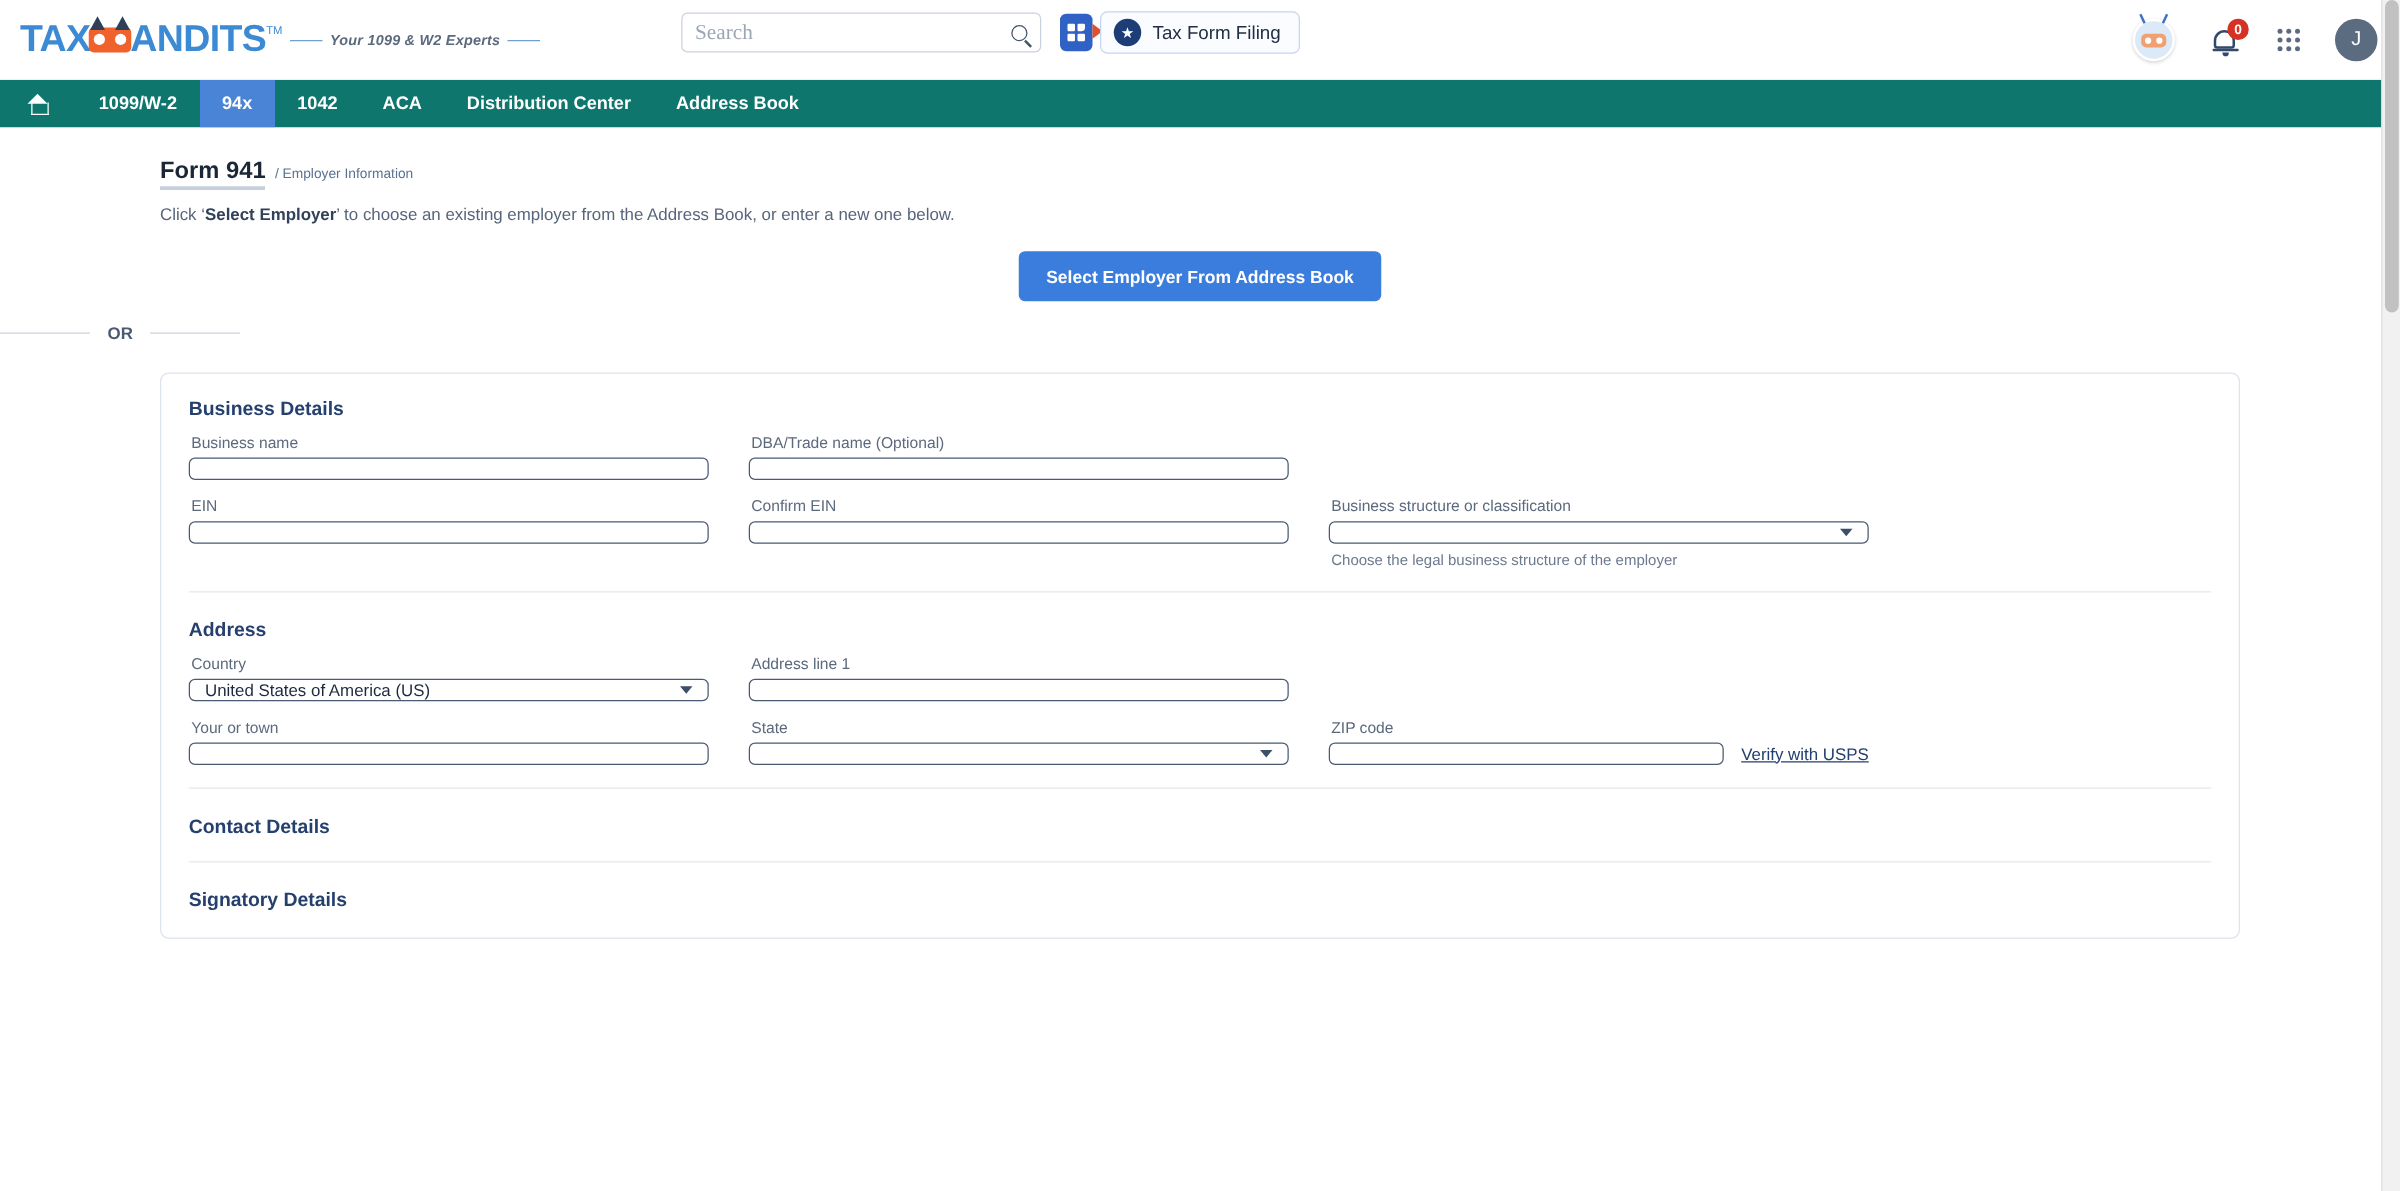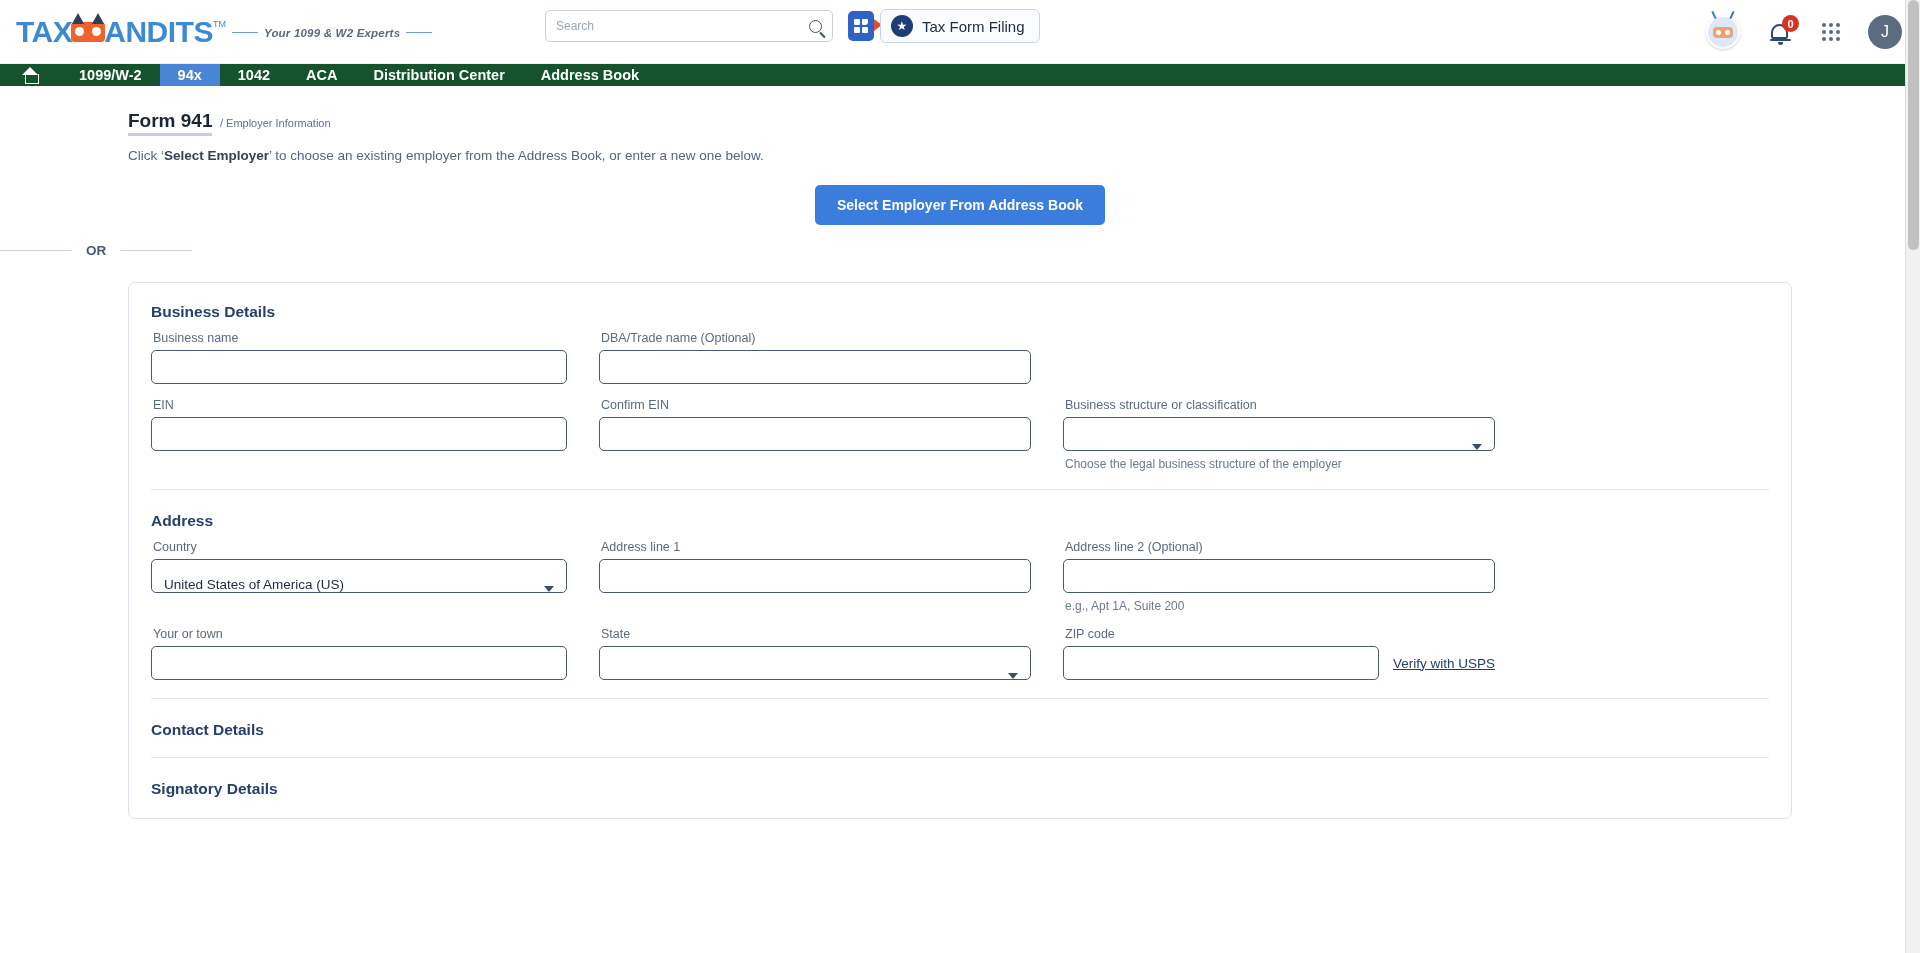--- a/index.html
+++ b/index.html
@@ -55,22 +55,22 @@
   }
 
   .search-box {
     position: absolute; left: 545px; top: 10px;
     width: 288px; height: 32px;
     border: 1px solid #c9d2de; border-radius: 5px;
     display: flex; align-items: center; padding: 0 10px;
     background: #fff;
   }
   .search-box input {
-    border: none; outline: none; flex: 1; font-size: 12px;
-    color: #000000; font-family: Liberation Sans, sans-serif;
+    border: none; outline: none; flex: 1; font-size: 17px;
+    color: #000000; font-family: Liberation Serif, serif;
   }
   .search-box input::placeholder { color: #9aa6b6; }
   .mag {
     width: 13px; height: 13px; border: 1.8px solid #44546b;
     border-radius: 50%; position: relative; flex: none;
   }
   .mag:after {
     content: ""; position: absolute; right: -5px; bottom: -4px;
     width: 7px; height: 1.8px; background: #44546b;
     transform: rotate(45deg);
@@ -163,21 +163,21 @@
   }
   .apps-grid i { background: #5b6a80; border-radius: 50%; display: block; }
   .avatar {
     width: 34px; height: 34px; border-radius: 50%;
     background: #5b6b80; color: #fff; font-size: 16px;
     display: flex; align-items: center; justify-content: center;
   }
 
   
   .navbar {
-    height: 22px; background: #14532d;
+    height: 38px; background: #0f766e;
     display: flex; align-items: stretch;
     color: #ffffff;
   }
   .nav-item {
     display: flex; align-items: center; justify-content: center;
     padding: 0 18px; font-size: 14.5px; font-weight: bold;
     cursor: pointer; white-space: nowrap;
   }
   .nav-item.home { padding: 0 22px; }
   .nav-item.active { background: #4a84d6; }
@@ -238,23 +238,23 @@
 
   .row { display: flex; padding: 0 12px; gap: 32px; margin-bottom: 14px; }
   .fld { display: flex; flex-direction: column; }
   .fld.c1 { width: 416px; }
   .fld.c2 { width: 432px; }
   .fld.c3 { width: 432px; }
   .fld-label {
     font-size: 12.5px; color: #5c6a7e; margin-bottom: 5px; padding-left: 2px;
   }
   .ctl {
-    height: 34px; border: 1px solid #4a5a72; border-radius: 5px;
+    height: 18px; border: 1px solid #4a5a72; border-radius: 5px;
     background: #fff; width: 100%;
-    display: flex; align-items: flex-end; padding: 0 12px;
+    display: flex; align-items: center; padding: 0 12px;
     font-size: 13.5px; color: #1d2a3d;
   }
   .ctl input {
     border: none; outline: none; width: 100%; height: 100%;
     font-size: 13.5px; color: #1d2a3d; background: transparent;
     font-family: "Liberation Sans", sans-serif;
   }
   .select .val { flex: 1; }
   .caret {
     width: 0; height: 0; flex: none;
@@ -446,27 +446,20 @@
           <span class="val">United States of America (US)</span>
           <span class="caret"></span>
         </div>
       </div>
       <div class="fld c2">
         <span class="fld-label">Address line 1</span>
         <div class="ctl">
           <input type="text" value="" style="">
         </div>
       </div>
-      <div class="fld c3">
-        <span class="fld-label">Address line 2 (Optional)</span>
-        <div class="ctl">
-          <input type="text" value="" style="">
-        </div>
-        <span class="hint">e.g., Apt 1A, Suite 200</span>
-      </div>
     </div>
 
     <div class="row">
       <div class="fld c1">
         <span class="fld-label">Your or town</span>
         <div class="ctl">
           <input type="text" value="" style="">
         </div>
       </div>
       <div class="fld c2">

